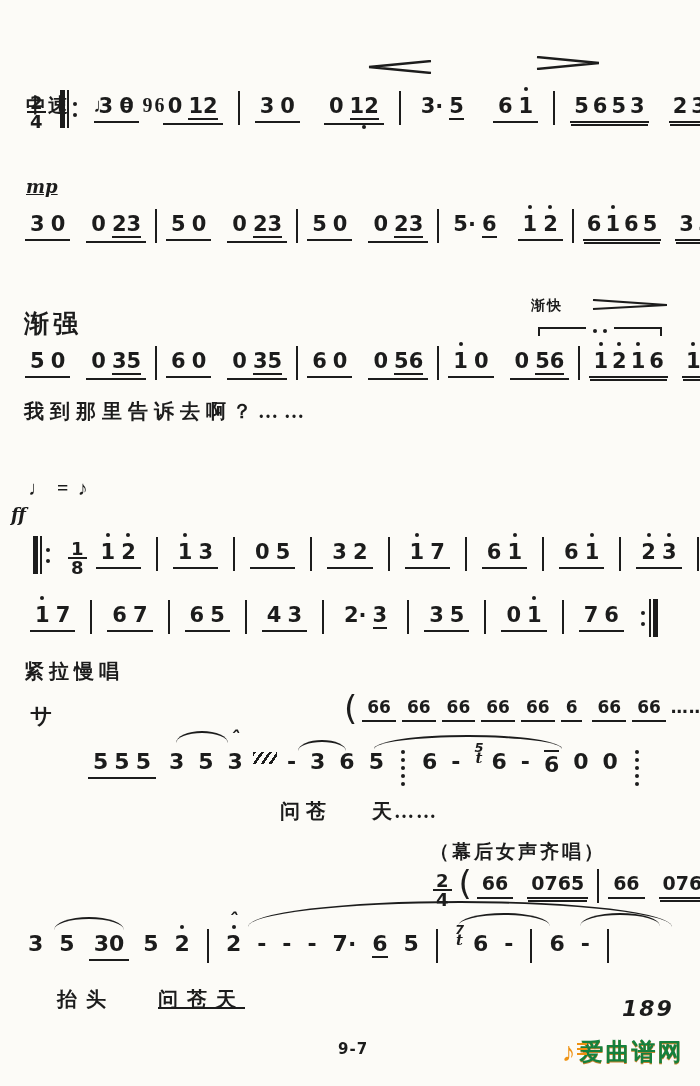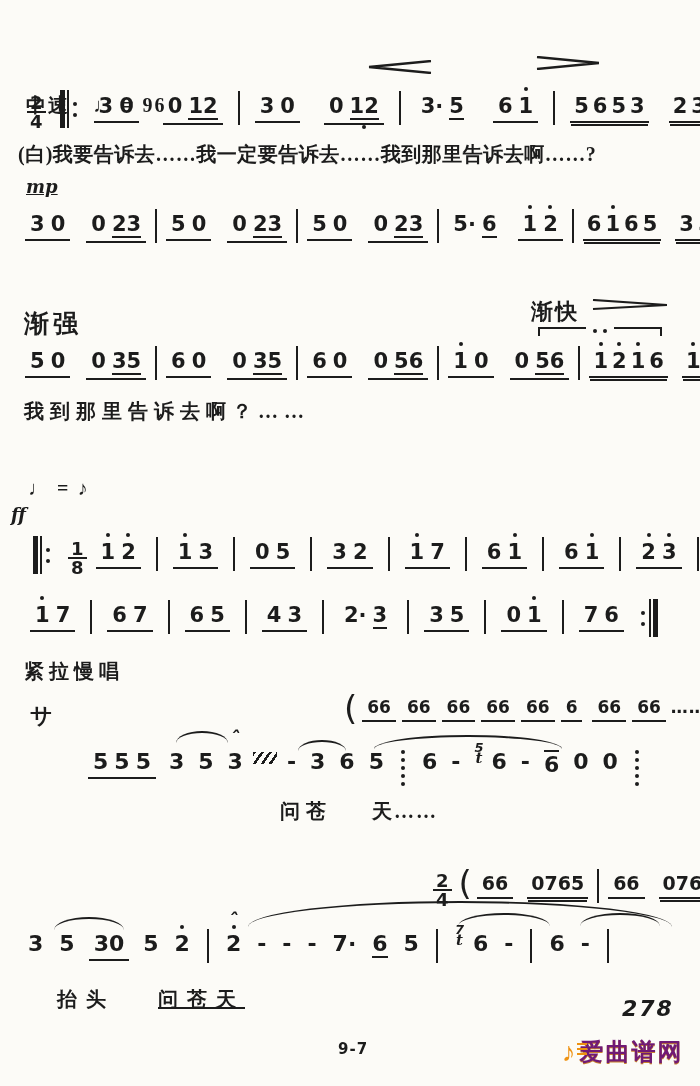--- a/index.html
+++ b/index.html
@@ -78,21 +78,21 @@
   .rbr .bdots i{width:4px;height:4px;border-radius:50%;background:#1c1c1c;}
 
   
   .pageno{font-family:"DejaVu Sans",sans-serif;font-weight:bold;font-style:italic;
           font-size:22px;letter-spacing:2px;}
   .plate{font-family:"DejaVu Sans",sans-serif;font-weight:bold;font-size:15px;letter-spacing:1px;}
   .sitelogo{display:flex;align-items:center;gap:4px;}
   .noteicon{color:#ee9212;font-size:27px;font-weight:bold;line-height:26px;position:relative;}
   .noteicon .bars{position:absolute;left:15px;top:4px;display:flex;flex-direction:column;gap:3px;}
   .noteicon .bars i{display:block;width:10px;height:2px;background:#ee9212;}
-  .sitename{color:#701a75;font-weight:bold;font-size:24px;letter-spacing:2px;
+  .sitename{color:#15803d;font-weight:bold;font-size:24px;letter-spacing:2px;
             text-shadow:0 1px 0 #c9832f;}
 </style>
 </head>
 <body>
 
 <div class="page">
 
   <div class="abs tempo" style="left:26px;top:52px;">
     <span>中速</span>
     <span style="margin-left:16px;">♩</span>
@@ -155,21 +155,20 @@
         <span class="note">5</span>
         <span class="note">3</span>
       </span>
       <span class="sp" style="width: 8px;"></span>
       <span class="grp u2">
         <span class="note">2</span>
         <span class="note">3</span>
       </span>
     </div>
 
-  <div class="abs cn" style="left:18px;top:141px;letter-spacing:0.5px;">(白)我要告诉去……我一定要告诉去……我到那里告诉去啊……?</div>
 
   <div class="abs dyn" style="left:26px;top:176px;text-decoration:underline;">mp</div>
 
   <div class="mline l2" style="left:22px;top:212px;">
       <span class="grp u1">
         <span class="note">3</span>
         <span class="note">0</span>
       </span>
       <span class="sp" style="width: 10px;"></span>
       <span class="grp u1">
@@ -215,21 +214,21 @@
       </span>
       <span class="sp" style="width: 8px;"></span>
       <span class="grp u2">
         <span class="note">3</span>
         <span class="note">5</span>
       </span>
     </div>
 
 
   <div class="abs cn" style="left:24px;top:307px;letter-spacing:4px;font-size:25px;">渐强</div>
-  <div class="abs cn" style="left:531px;top:297px;letter-spacing:2px;font-size:22px;">渐快</div>
+  <div class="abs cn" style="left:531px;top:297px;letter-spacing:2px;font-size:14px;">渐快</div>
   <svg class="abs" style="left:592px;top:299px;" width="76" height="12">
     <path d="M1,1 L75,6 M1,10 L75,6" stroke="#1c1c1c" stroke-width="2.2" fill="none"></path>
   </svg>
   <div class="rbr" style="left:538px;top:327px;width:124px;">
     <span class="tick"></span>
       <span class="seg"></span>
     <span class="bdots">
         <i></i>
         <i></i>
       </span>
@@ -473,20 +472,21 @@
       </span>
     </div>
 
   <div class="arc" style="left:176px;top:731px;width:52px;height:12px;border-radius:26px 26px 0 0/12px 12px 0 0;"></div>
   <div class="arc" style="left:298px;top:740px;width:48px;height:11px;border-radius:24px 24px 0 0/11px 11px 0 0;"></div>
   <div class="arc" style="left:374px;top:735px;width:188px;height:14px;border-radius:94px 94px 0 0/14px 14px 0 0;"></div>
 
   <div class="abs cn" style="left:280px;top:798px;letter-spacing:6px;">问苍</div>
   <div class="abs cn" style="left:372px;top:798px;letter-spacing:2px;">天……</div>
 
+  <div class="abs cn" style="left:430px;top:839px;letter-spacing:3px;font-size:19px;">（幕后女声齐唱）</div>
 
   <div class="mline l7a" style="left:428px;top:872px;">
       <span class="ts">
         <i>2</i>
         <i>4</i>
       </span>
       <span class="note paren">(</span>
       <span class="grp u1">
         <span class="note">66</span>
       </span>
@@ -535,21 +535,21 @@
       <span class="bar-thin"></span>
     </div>
 
   <div class="arc" style="left:54px;top:917px;width:70px;height:13px;border-radius:35px 35px 0 0/13px 13px 0 0;"></div>
   <div class="arc" style="left:458px;top:913px;width:92px;height:13px;border-radius:46px 46px 0 0/13px 13px 0 0;"></div>
   <div class="arc" style="left:580px;top:913px;width:80px;height:13px;border-radius:40px 40px 0 0/13px 13px 0 0;"></div>
 
   <div class="abs cn" style="left:25px;top:986px;letter-spacing:9px;margin-left:32px;">抬头</div>
   <div class="abs cn" style="left:158px;top:986px;letter-spacing:9px;text-decoration:underline;">问苍天</div>
 
-  <div class="abs pageno" style="left:622px;top:996px;">278</div>
+  <div class="abs pageno" style="left:622px;top:996px;">189</div>
   <div class="abs plate" style="left:338px;top:1040px;">9-7</div>
   <div class="abs sitelogo" style="left:562px;top:1036px;">
     <span class="noteicon">♪
       <span class="bars">
           <i></i>
           <i></i>
           <i></i>
         </span>
     </span>
     <span class="sitename">爱曲谱网</span>

